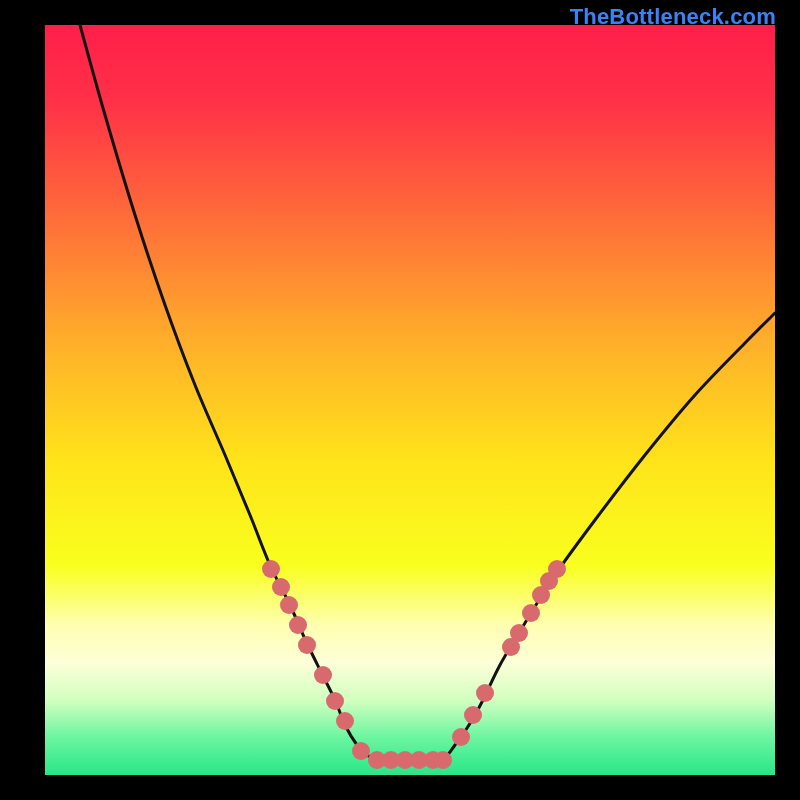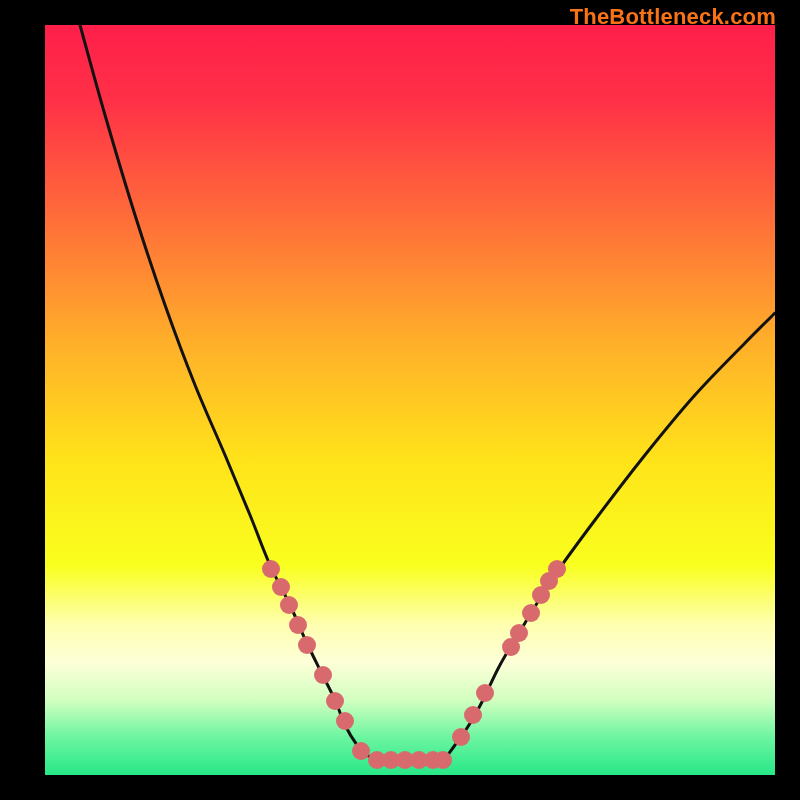--- a/index.html
+++ b/index.html
@@ -33,21 +33,21 @@
     width: 100%;
     height: 100%;
   }
   .watermark {
     position: absolute;
     top: 4px;
     right: 24px;
     font-family: Arial, Helvetica, sans-serif;
     font-size: 22px;
     font-weight: 600;
-    color: #f97316;
+    color: #3b82f6;
     letter-spacing: 0.2px;
   }
   svg.curves {
     position: absolute;
     left: 0;
     top: 0;
     width: 100%;
     height: 100%;
   }
 </style>

